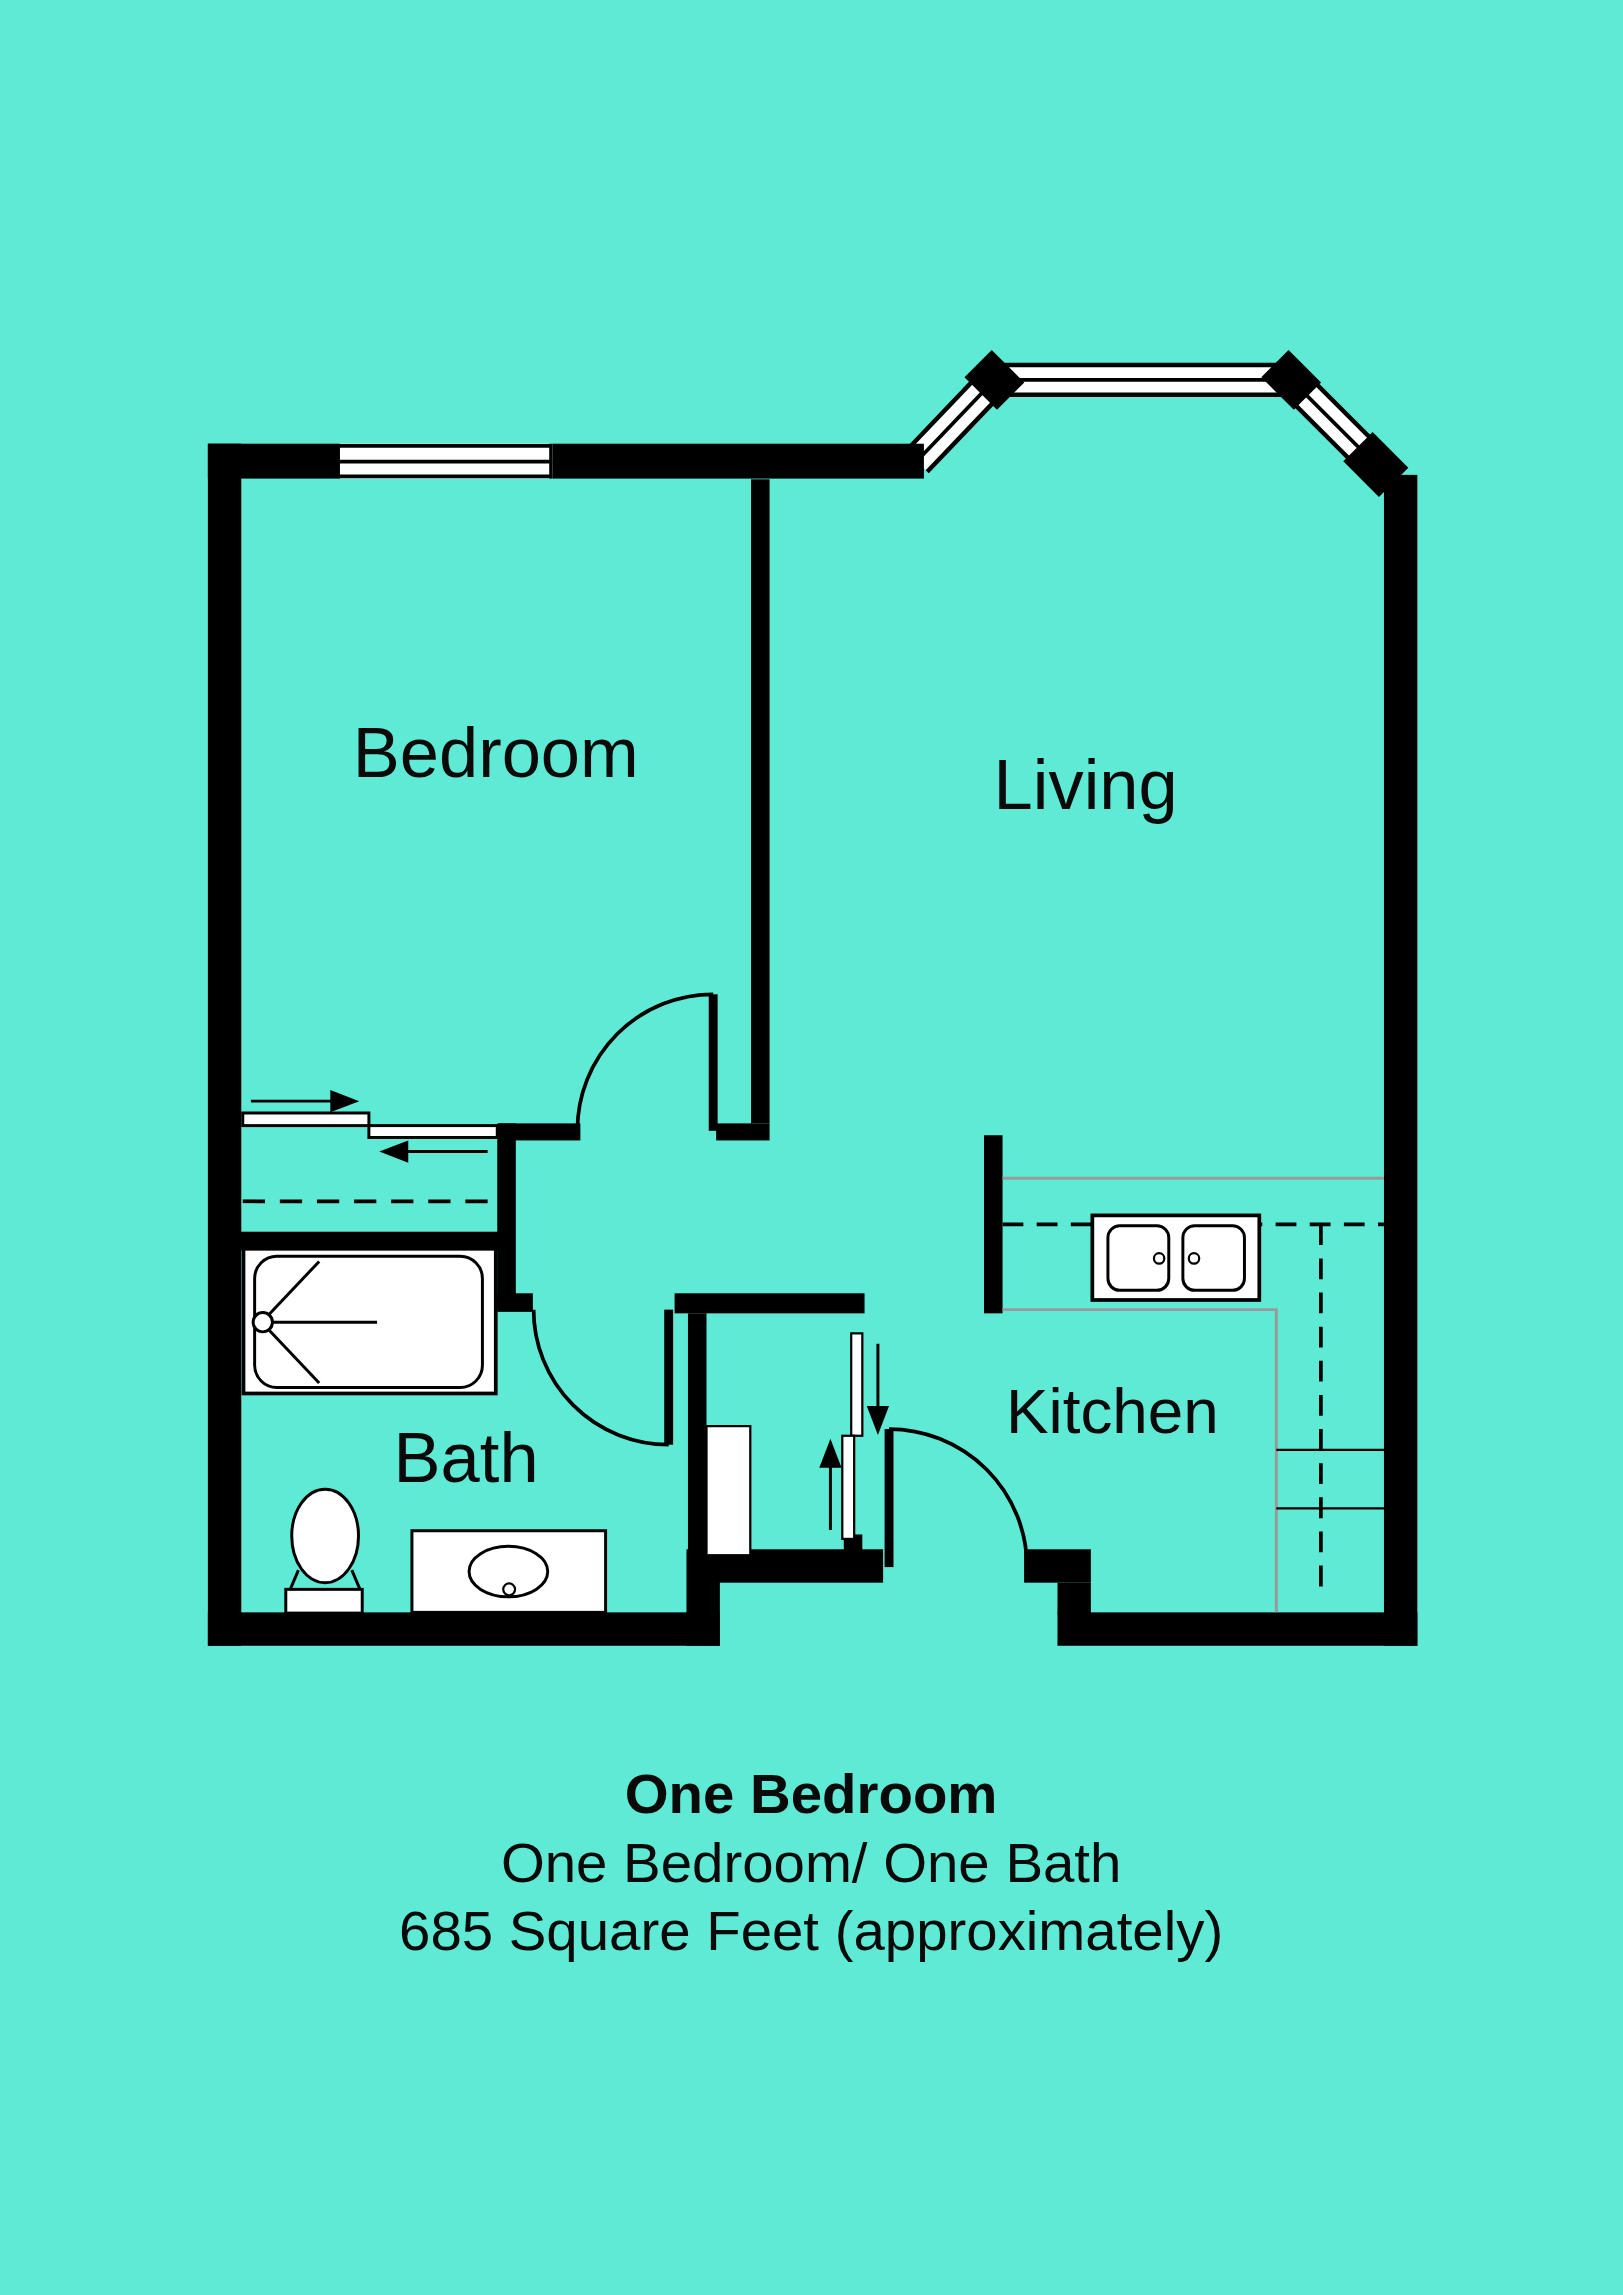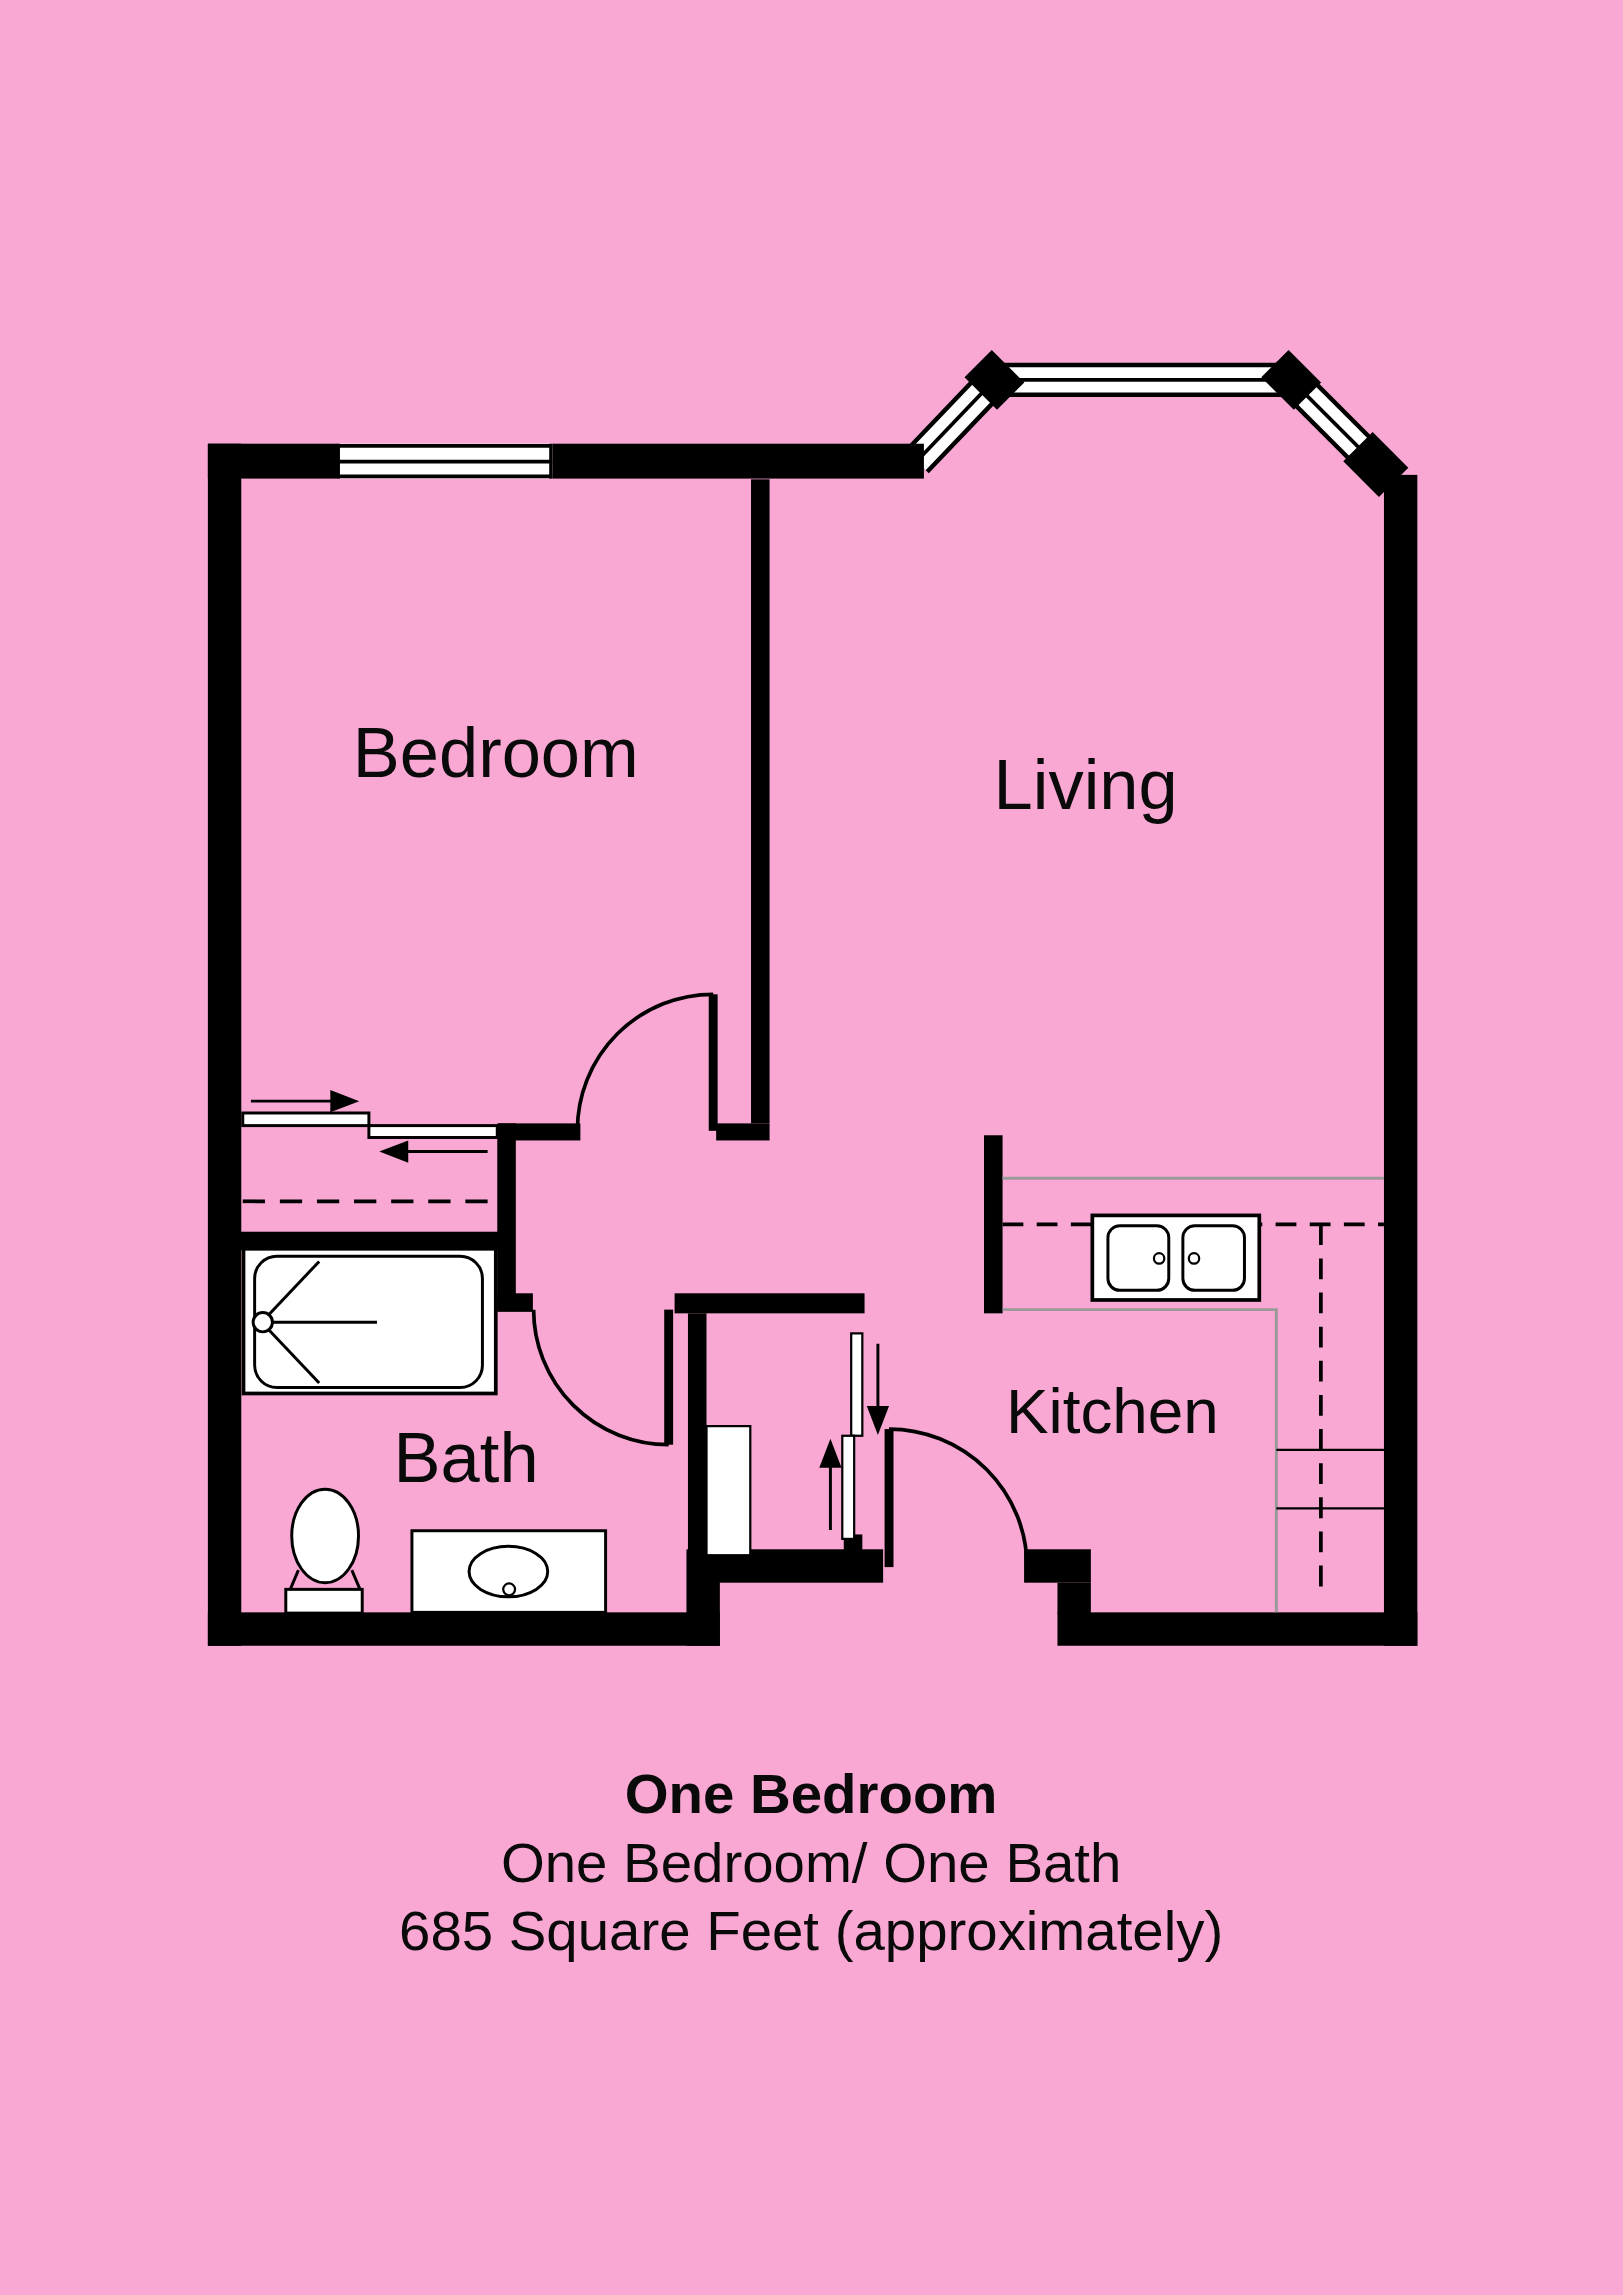--- a/index.html
+++ b/index.html
@@ -1,16 +1,16 @@
 <!DOCTYPE html>
 <html style="font-size:12px"><head>
 <meta charset="utf-8">
 <style>
   html,body{margin:0;padding:0;background:#ffffff;}
-  .page{position:relative;width:1623px;height:2295px;background:#f9a8d4;overflow:hidden;}
+  .page{position:relative;width:1623px;height:2295px;background:#5eead4;overflow:hidden;}
   svg{display:block;}
   text{font-family:"Liberation Sans",sans-serif;fill:#0a0a0a;}
   .room-label{font-size:95px;}
   .room-label.kitchen{font-size:86px;}
   .caption-line{font-size:76px;}
   .caption-line.title{font-weight:bold;}
   .wall{fill:#000000;stroke:none;}
   .fixture{fill:#ffffff;stroke:#000000;}
   .thinline{stroke:#000000;fill:none;}
   .grayline{stroke:#9a9a9a;fill:none;}

